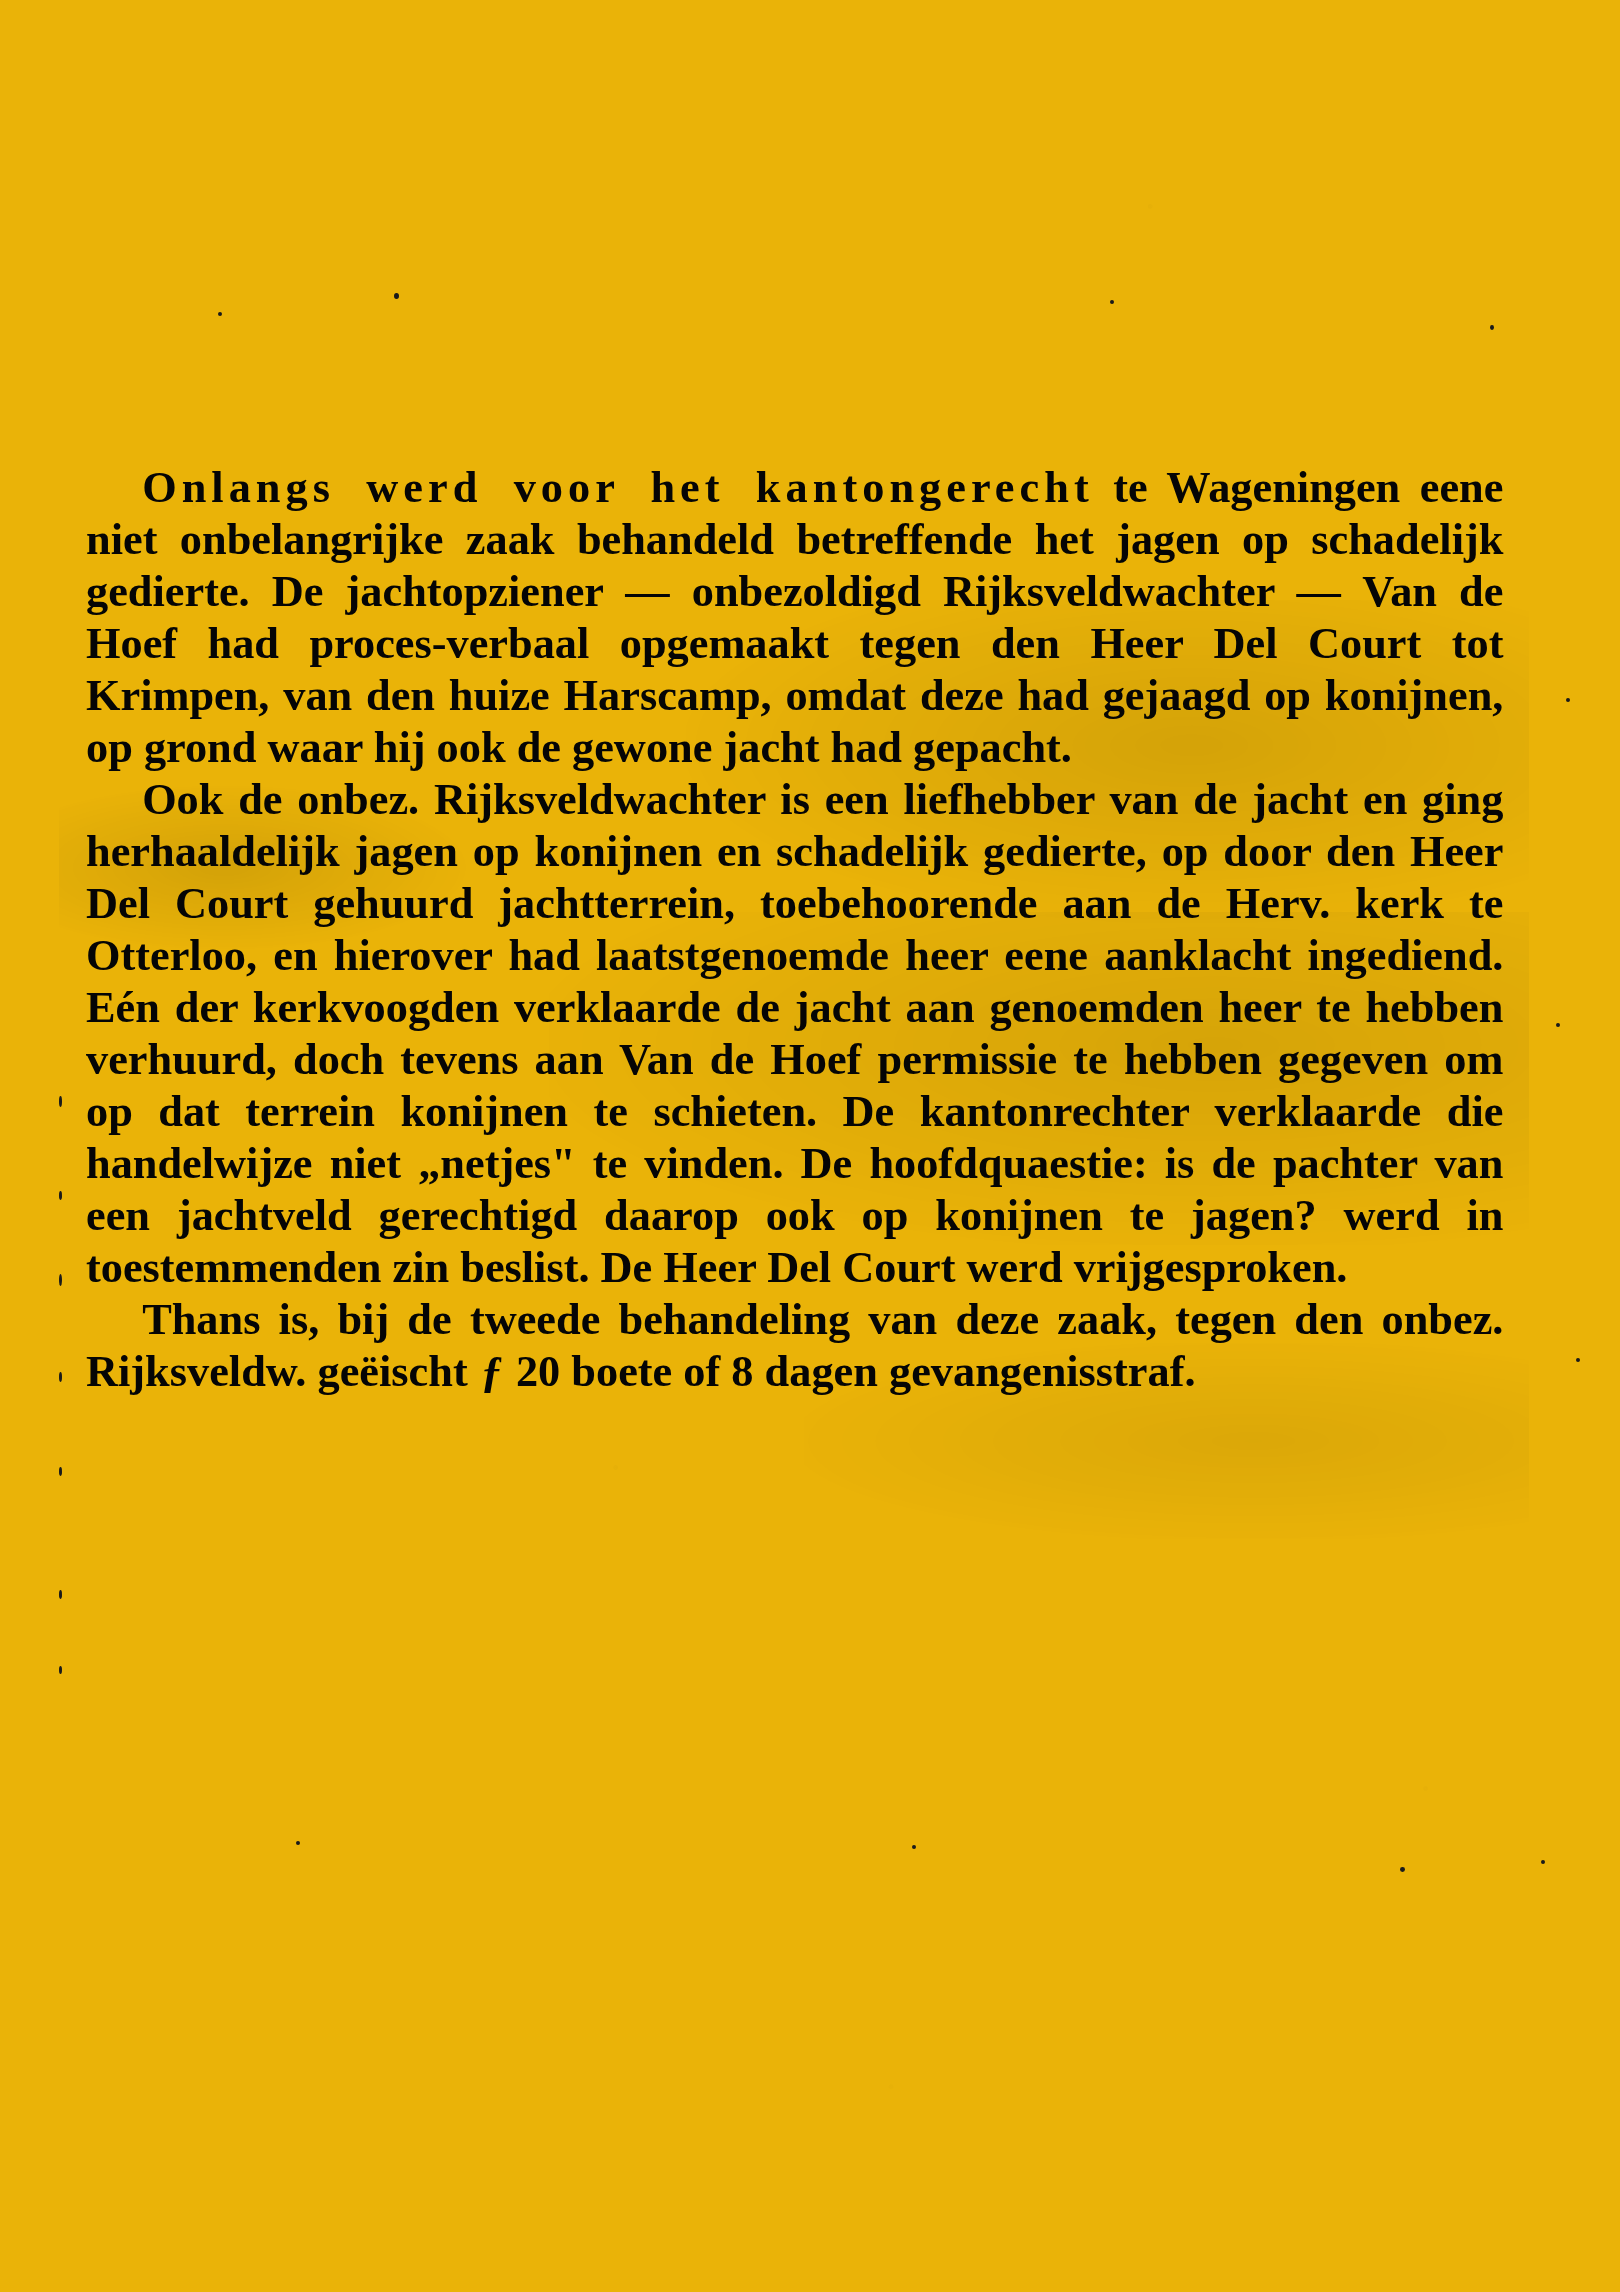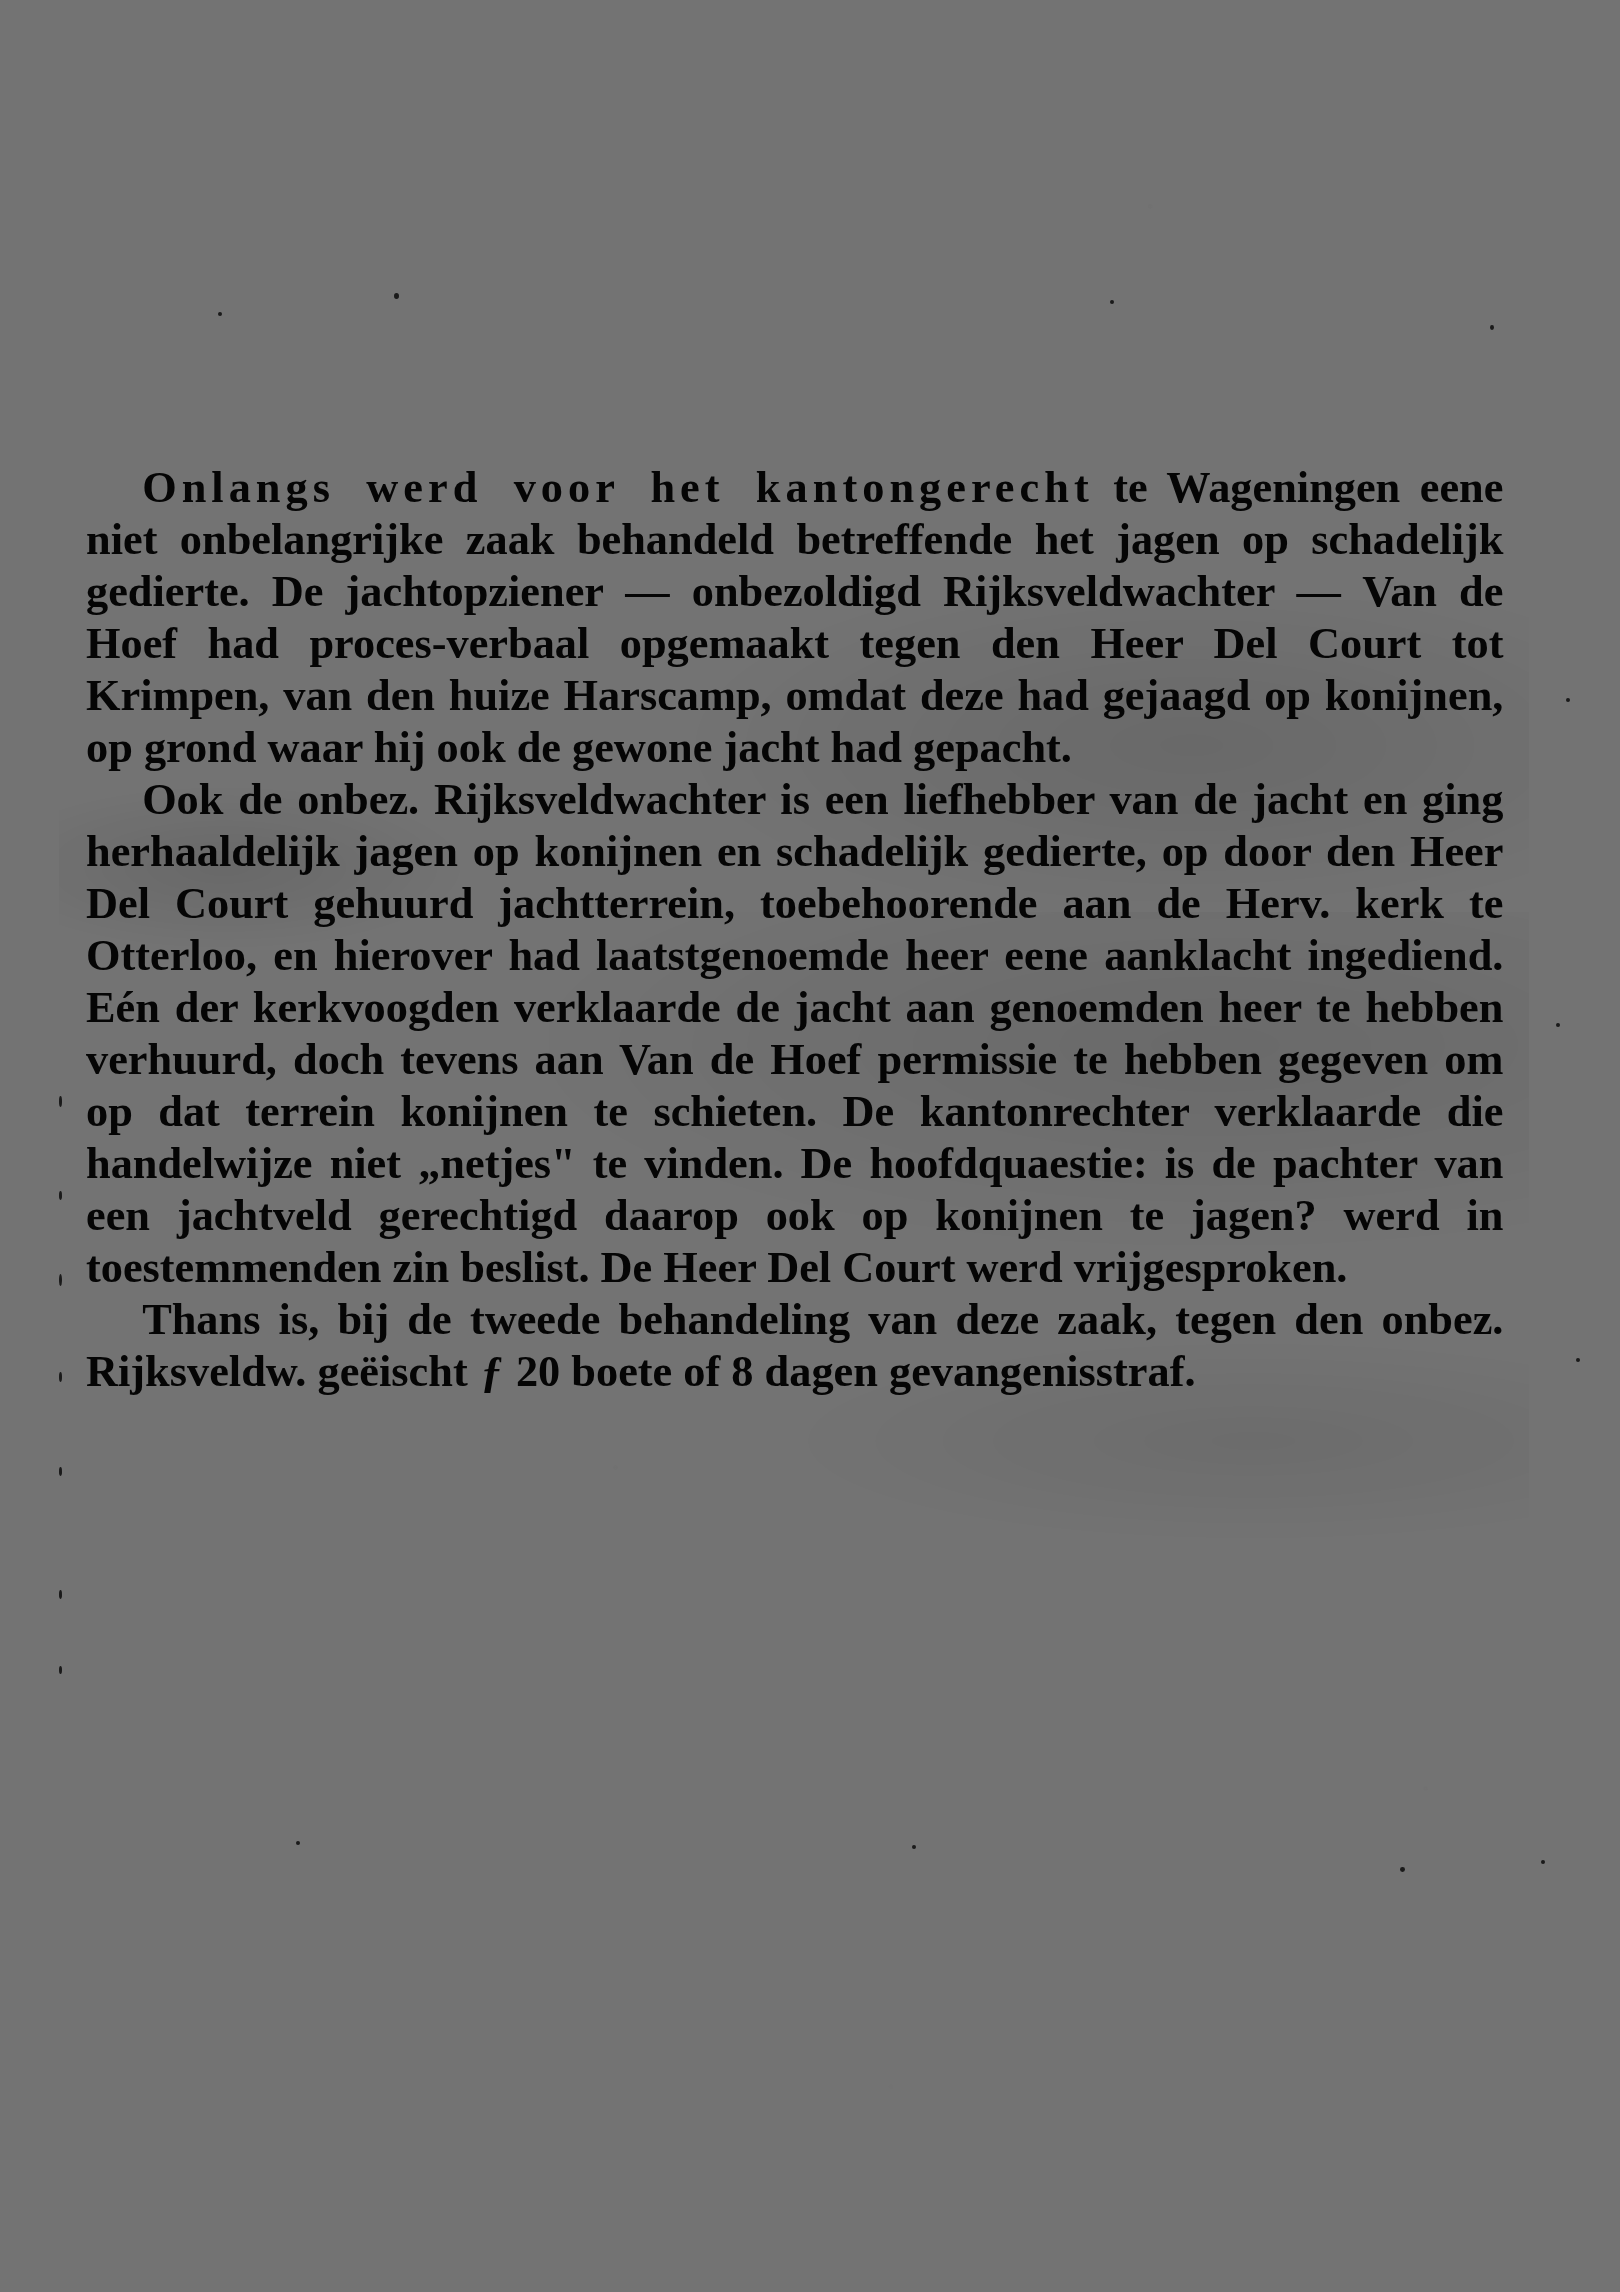--- a/index.html
+++ b/index.html
@@ -5,21 +5,21 @@
   html, body {
     margin: 0;
     padding: 0;
     background: #ffffff;
   }
 
   .page {
     position: relative;
     width: 1620px;
     height: 2293px;
-    background: #737373;
+    background: #eab308;
     overflow: hidden;
   }
 
   
   .paper-grain {
     position: absolute;
     inset: 0;
     pointer-events: none;
     background:
       radial-gradient(circle at 12% 22%, rgba(0,0,0,0.018) 0 2px, rgba(0,0,0,0) 2.9px),

